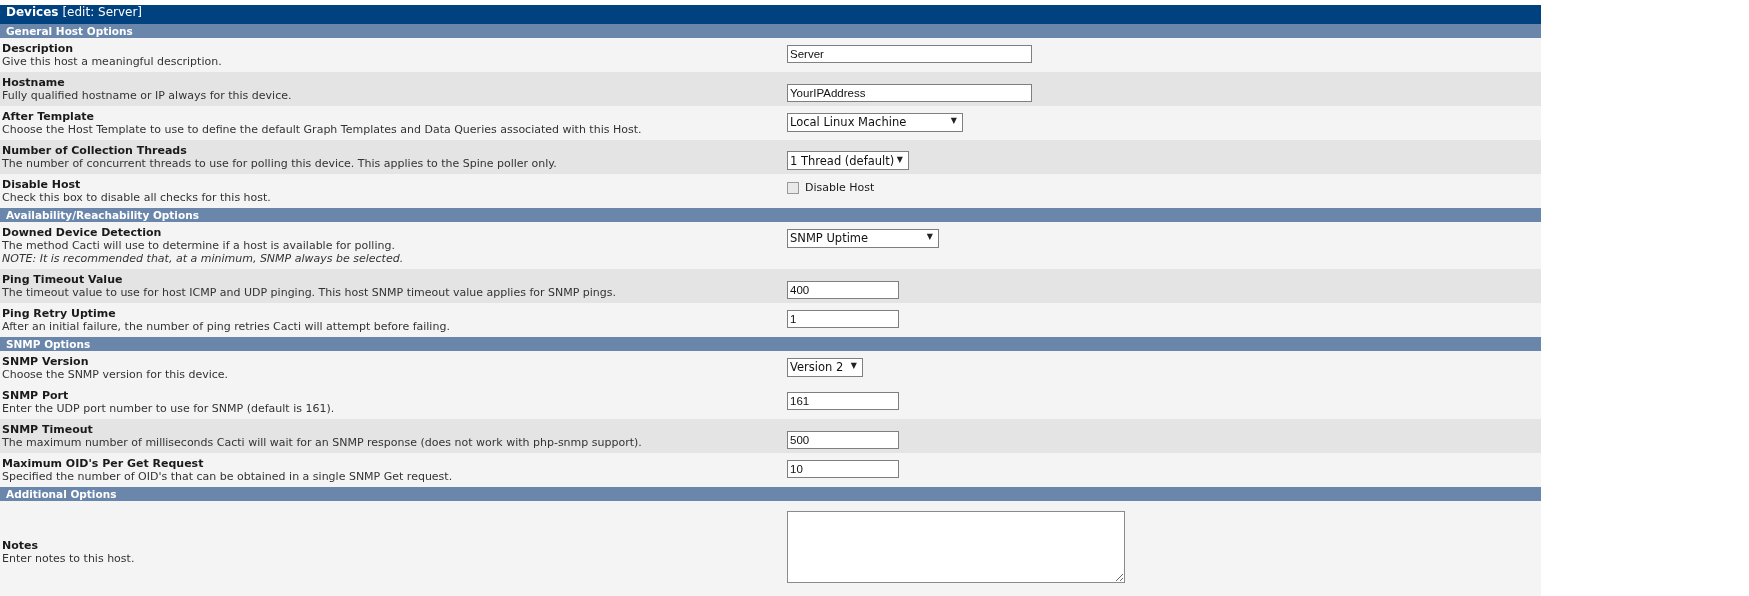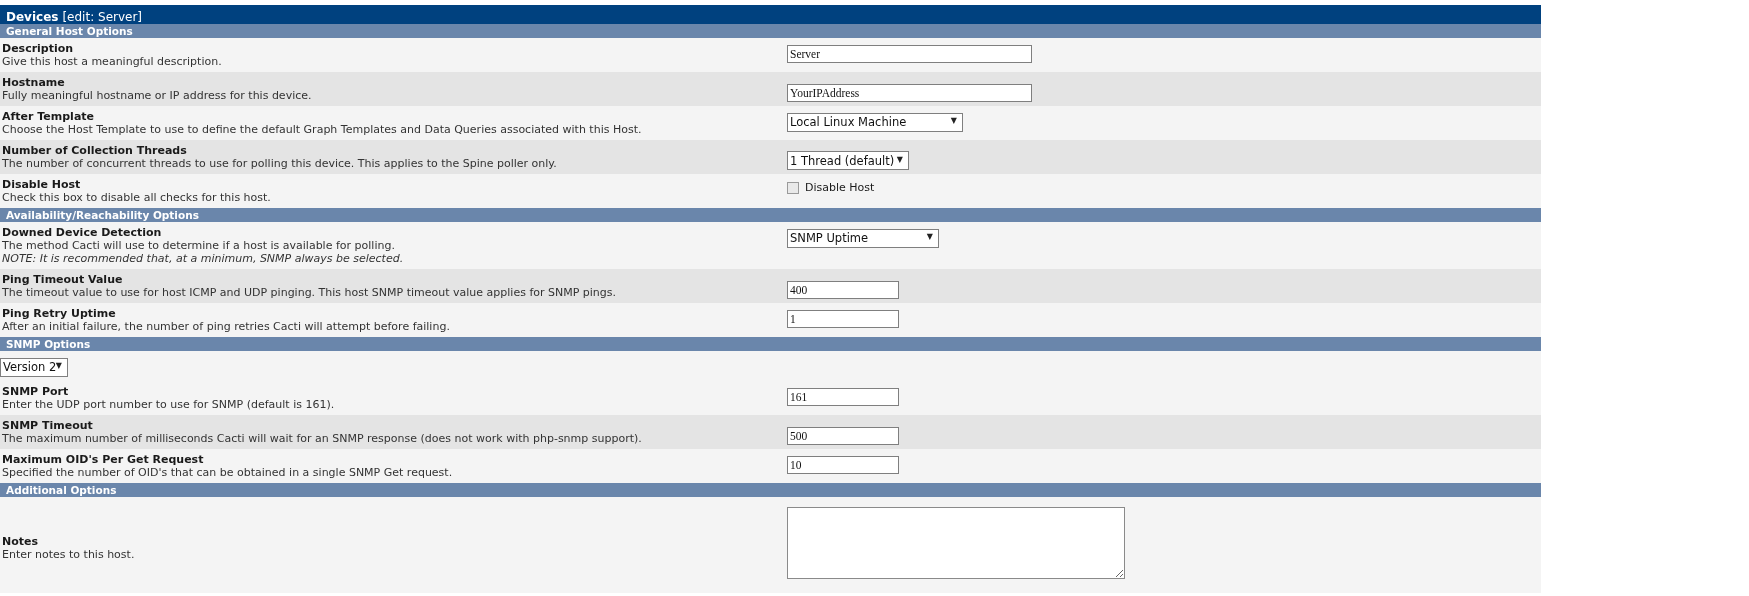--- a/index.html
+++ b/index.html
@@ -24,21 +24,21 @@
     width: 1541px;
     background: #f4f4f4;
   }
 
   
   .titlebar {
     background: #00417f;
     height: 19px;
     padding: 0 0 0 6px;
     display: flex;
-    align-items: flex-end;
+    align-items: flex-start;
     color: #ffffff;
     font-size: 12px;
     letter-spacing: 0;
   }
   .titlebar .t-main { font-weight: bold; }
   .titlebar .t-sub { font-weight: normal; margin-left: 4px; }
 
   
   .sechead {
     background: #6a86ab;
@@ -80,21 +80,21 @@
     color: #333333;
     line-height: 13px;
     white-space: nowrap;
   }
   .desc.note {
     font-style: italic;
   }
 
   
   input.txt {
-    font-family: Liberation Serif, serif;
+    font-family: Liberation Sans, sans-serif;
     font-size: 11.5px;
     color: #111111;
     border: 1px solid #7f7f7f;
     background: #ffffff;
     height: 18px;
     padding: 0 2px;
     outline: none;
   }
   .w-desc { width: 245px; }
   .w-num  { width: 112px; }
@@ -123,21 +123,21 @@
     top: 50%;
     transform: translateY(-50%);
     font-size: 8px;
     color: #222222;
     pointer-events: none;
     line-height: 1;
   }
   .sel-tpl { width: 176px; }
   .sel-thr { width: 122px; }
   .sel-ddd { width: 152px; }
-  .sel-ver { width: 68px; }
+  .sel-ver { width: 76px; }
 
   .chkwrap {
     display: flex;
     align-items: center;
     gap: 6px;
     padding-top: 2px;
   }
   input.chk {
     -webkit-appearance: none;
     -moz-appearance: none;
@@ -194,21 +194,21 @@
         <div class="desc">Give this host a meaningful description.</div>
       </div>
       <div class="fieldcell">
         <input class="txt w-desc" type="text" value="Server" style="">
       </div>
     </div>
 
     <div class="row alt">
       <div class="labelcell">
         <div class="lbl">Hostname</div>
-        <div class="desc">Fully meaningful hostname or IP address for this device.</div>
+        <div class="desc">Fully qualified hostname or IP always for this device.</div>
       </div>
       <div class="fieldcell">
         <input class="txt w-desc" type="text" value="YourIPAddress" style="">
       </div>
     </div>
 
     <div class="row">
       <div class="labelcell">
         <div class="lbl">After Template</div>
         <div class="desc">Choose the Host Template to use to define the default Graph Templates and Data Queries associated with this Host.</div>
@@ -285,20 +285,24 @@
         <div class="desc">After an initial failure, the number of ping retries Cacti will attempt before failing.</div>
       </div>
       <div class="fieldcell">
         <input class="txt w-num" type="text" value="1" style="">
       </div>
     </div>
 
     <div class="sechead">SNMP Options</div>
 
     <div class="row">
+      <div class="labelcell">
+        <div class="lbl">SNMP Version</div>
+        <div class="desc">Choose the SNMP version for this device.</div>
+      </div>
       <div class="fieldcell">
         <span class="selbox">
           <select class="sel sel-ver">
             <option>Version 2</option>
           </select>
           <span class="arrow">▼</span>
         </span>
       </div>
     </div>
 

